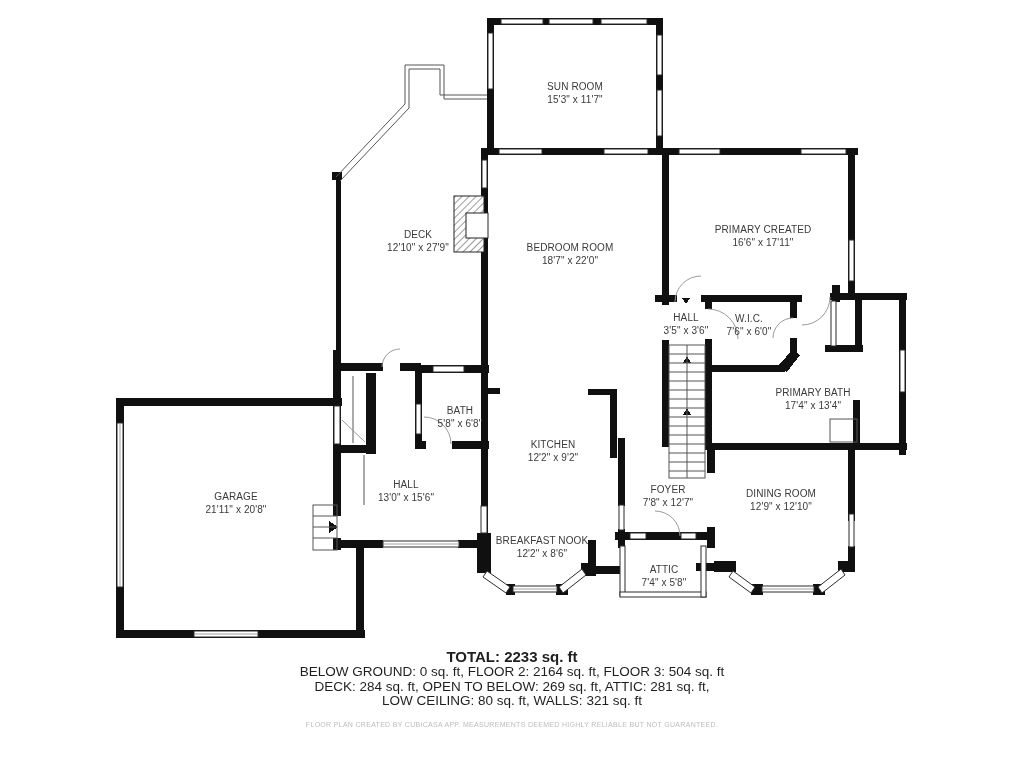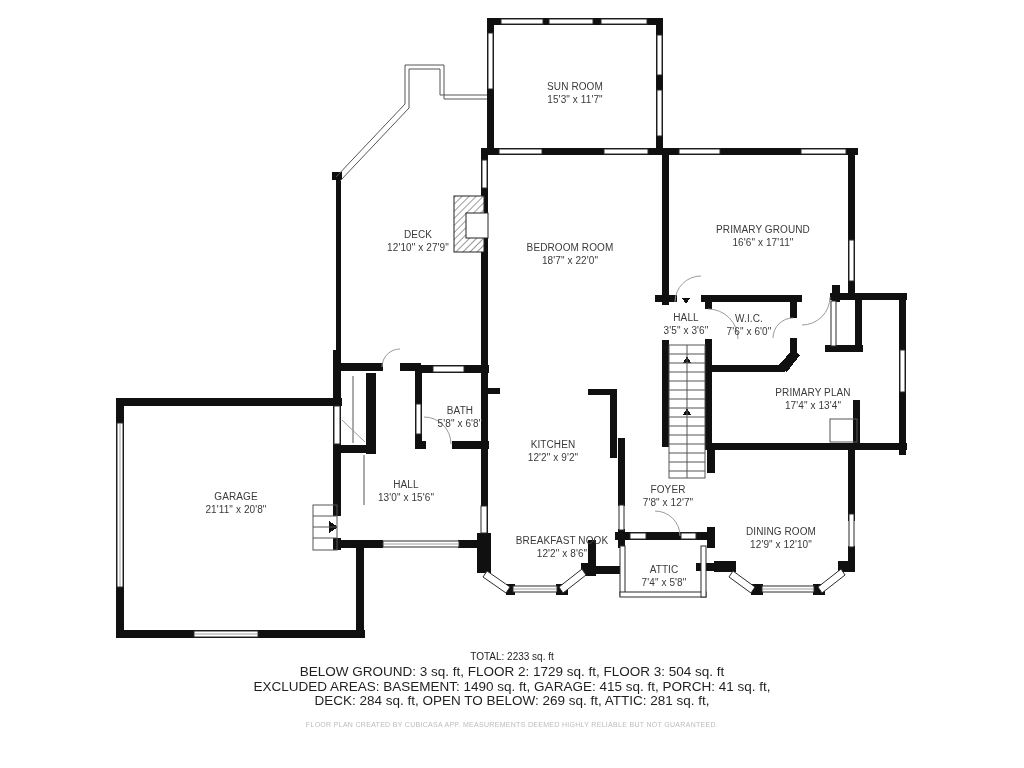--- a/index.html
+++ b/index.html
@@ -9,21 +9,21 @@
   .w{fill:#101010}
   .wn{fill:#ffffff;stroke:#2b2b2b;stroke-width:1}
   .tl{stroke:#555;stroke-width:1;fill:none}
   .ml{stroke:#888;stroke-width:.8;fill:none}
   .rl{fill:#fff;stroke:#2b2b2b;stroke-width:1}
   .arc{stroke:#9b9b9b;stroke-width:1;fill:none}
   .room-label{position:absolute;transform:translateX(-50%);text-align:center;
               font-size:10px;line-height:13px;color:#3a3a3a;letter-spacing:.1px;white-space:nowrap}
   .room-label .nm,.room-label .dm{display:block}
   .summary{position:absolute;left:0;top:648px;width:1024px;text-align:center;color:#1f1f1f}
-  .summary .total{font-size:10px;font-weight:normal;line-height:17px}
+  .summary .total{font-size:15px;font-weight:bold;line-height:17px}
   .summary .ln{font-size:13.5px;line-height:14.5px}
   .summary .disc{margin-top:12px;font-size:7px;color:#bcbcbc;letter-spacing:.3px}
 </style>
 </head>
 <body>
 
 <div class="stage">
 
   <svg class="plan-svg" width="1024" height="768" viewBox="0 0 1024 768">
     <defs>
@@ -236,69 +236,69 @@
   </div>
   <div class="room-label" style="left:418px;top:228px">
     <span class="nm">DECK</span>
     <span class="dm">12'10" x 27'9"</span>
   </div>
   <div class="room-label" style="left:570px;top:241px">
     <span class="nm">BEDROOM ROOM</span>
     <span class="dm">18'7" x 22'0"</span>
   </div>
   <div class="room-label" style="left:763px;top:223px">
-    <span class="nm">PRIMARY GROUND</span>
+    <span class="nm">PRIMARY CREATED</span>
     <span class="dm">16'6" x 17'11"</span>
   </div>
   <div class="room-label" style="left:686px;top:311px">
     <span class="nm">HALL</span>
     <span class="dm">3'5" x 3'6"</span>
   </div>
   <div class="room-label" style="left:749px;top:312px">
     <span class="nm">W.I.C.</span>
     <span class="dm">7'6" x 6'0"</span>
   </div>
   <div class="room-label" style="left:813px;top:386px">
-    <span class="nm">PRIMARY PLAN</span>
+    <span class="nm">PRIMARY BATH</span>
     <span class="dm">17'4" x 13'4"</span>
   </div>
   <div class="room-label" style="left:460px;top:404px">
     <span class="nm">BATH</span>
     <span class="dm">5'8" x 6'8"</span>
   </div>
   <div class="room-label" style="left:553px;top:438px">
     <span class="nm">KITCHEN</span>
     <span class="dm">12'2" x 9'2"</span>
   </div>
   <div class="room-label" style="left:406px;top:478px">
     <span class="nm">HALL</span>
     <span class="dm">13'0" x 15'6"</span>
   </div>
   <div class="room-label" style="left:668px;top:483px">
     <span class="nm">FOYER</span>
     <span class="dm">7'8" x 12'7"</span>
   </div>
-  <div class="room-label" style="left:781px;top:525px">
+  <div class="room-label" style="left:781px;top:487px">
     <span class="nm">DINING ROOM</span>
     <span class="dm">12'9" x 12'10"</span>
   </div>
   <div class="room-label" style="left:236px;top:490px">
     <span class="nm">GARAGE</span>
     <span class="dm">21'11" x 20'8"</span>
   </div>
-  <div class="room-label" style="left:562px;top:534px">
+  <div class="room-label" style="left:542px;top:534px">
     <span class="nm">BREAKFAST NOOK</span>
     <span class="dm">12'2" x 8'6"</span>
   </div>
   <div class="room-label" style="left:664px;top:563px">
     <span class="nm">ATTIC</span>
     <span class="dm">7'4" x 5'8"</span>
   </div>
 
   <div class="summary">
     <div class="total">TOTAL: 2233 sq. ft</div>
-    <div class="ln">BELOW GROUND: 3 sq. ft, FLOOR 2: 1729 sq. ft, FLOOR 3: 504 sq. ft</div>
-    <div class="ln">EXCLUDED AREAS: BASEMENT: 1490 sq. ft, GARAGE: 415 sq. ft, PORCH: 41 sq. ft,</div>
+    <div class="ln">BELOW GROUND: 0 sq. ft, FLOOR 2: 2164 sq. ft, FLOOR 3: 504 sq. ft</div>
     <div class="ln">DECK: 284 sq. ft, OPEN TO BELOW: 269 sq. ft, ATTIC: 281 sq. ft,</div>
+    <div class="ln">LOW CEILING: 80 sq. ft, WALLS: 321 sq. ft</div>
     <div class="disc">FLOOR PLAN CREATED BY CUBICASA APP. MEASUREMENTS DEEMED HIGHLY RELIABLE BUT NOT GUARANTEED.</div>
   </div>
 
 </div>
 
 </body></html>

